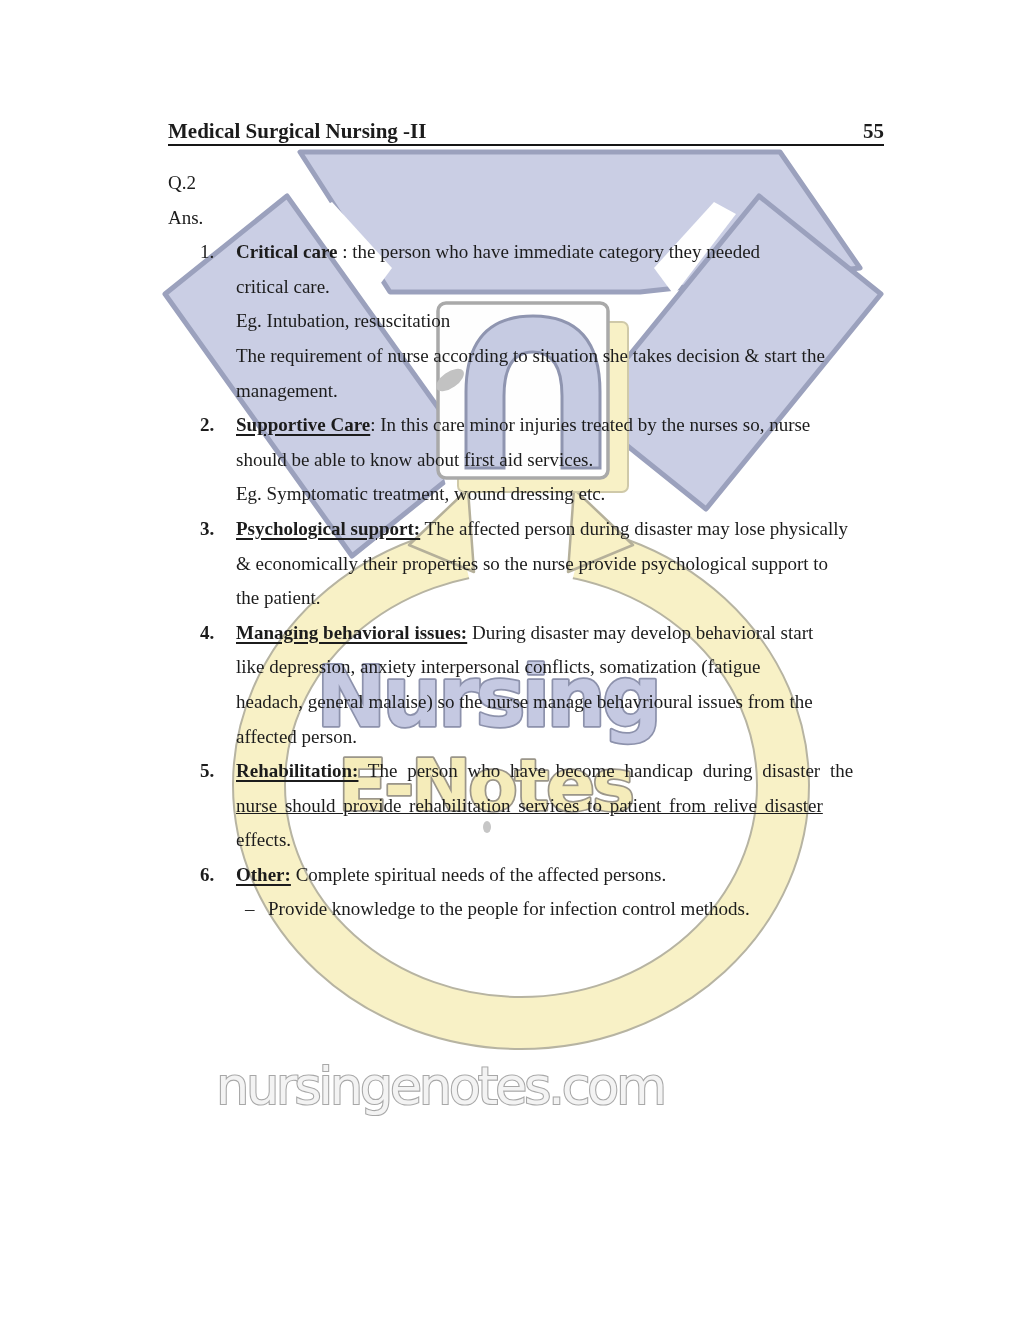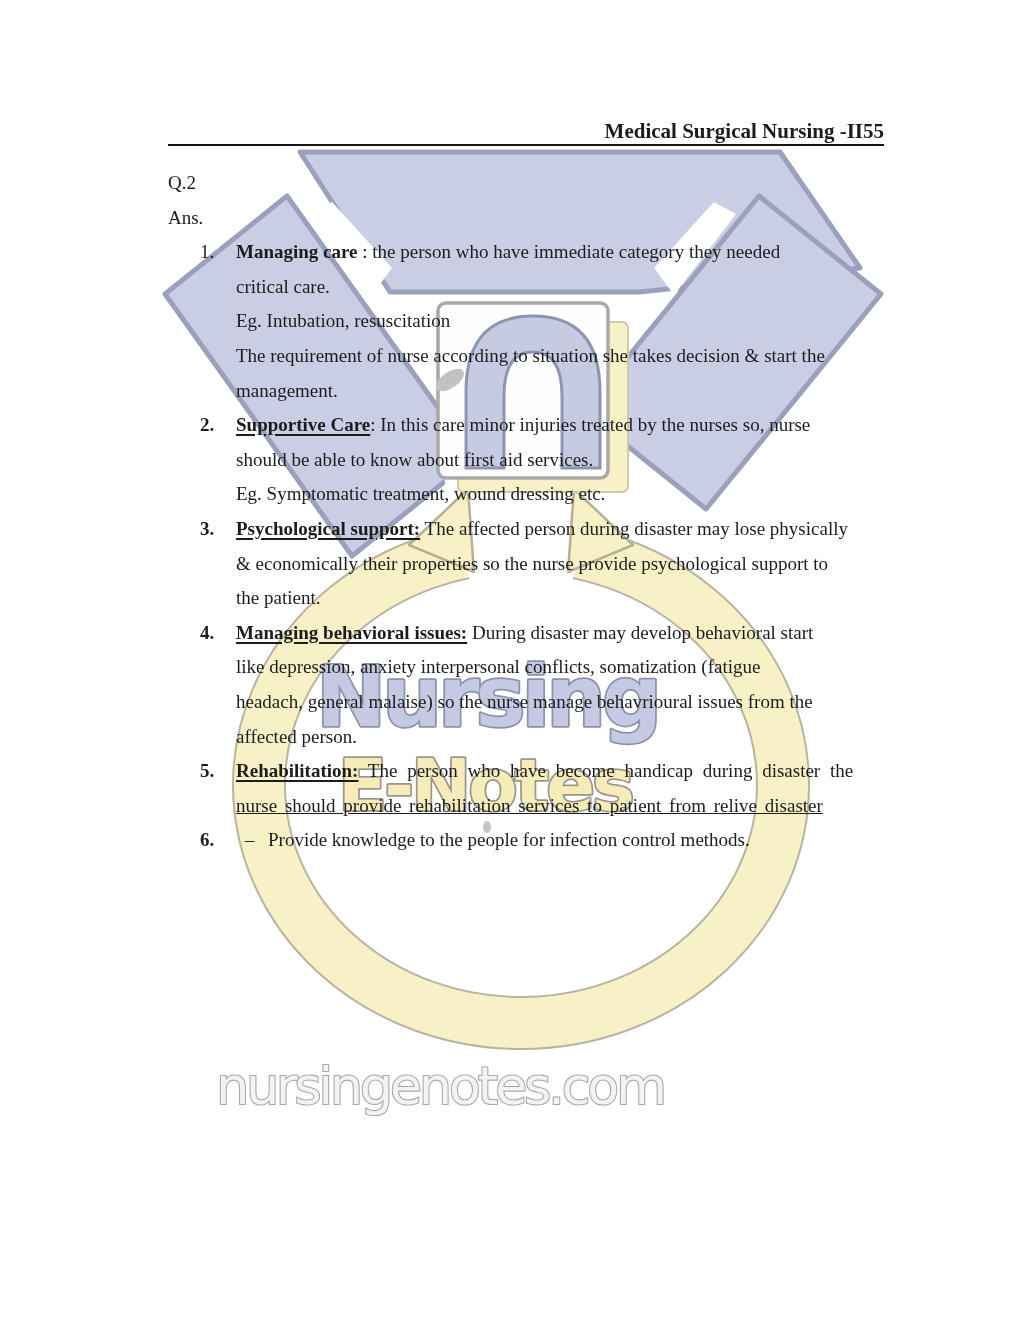--- a/index.html
+++ b/index.html
@@ -1,20 +1,20 @@
 <!DOCTYPE html>
 <html><head>
 <meta charset="utf-8">
 <style>
   html,body{margin:0;padding:0;background:#ffffff;}
   .page{position:relative;width:1024px;height:1325px;background:#ffffff;overflow:hidden;
         font-family:"Liberation Serif","DejaVu Serif",serif;color:#1c1c1c;}
   .wm{position:absolute;left:0;top:0;width:1024px;height:1325px;z-index:0;}
   .content{position:absolute;left:168px;top:120px;width:716px;z-index:1;}
-  .header{display:flex;justify-content:flex-end;align-items:flex-end;
+  .header{display:flex;justify-content:space-between;align-items:flex-end;
           font-weight:bold;font-size:21px;line-height:22px;
           border-bottom:2.5px solid #161616;padding-bottom:2px;}
   .qa{margin-top:20px;font-size:19px;}
   .line{height:34.6px;line-height:34.6px;white-space:nowrap;}
   .q-row{display:flex;}
   .q-label{width:60px;flex:0 0 60px;}
   .list-item{display:flex;}
   .num{flex:0 0 36px;margin-left:32px;}
   .body{flex:1;min-width:0;}
   .b{font-weight:bold;}
@@ -81,21 +81,21 @@
 
     <div class="qa">
       <div class="line q-row">
         <span class="q-label">Q.2</span>
       </div>
       <div class="line">Ans.</div>
       <div id="answer-list">
           <div class="list-item">
             <div class="num line">1.</div>
             <div class="body">
-              <div class="line"><span class="b">Managing care</span><span> : the person who have immediate category they needed</span></div>
+              <div class="line"><span class="b">Critical care</span><span> : the person who have immediate category they needed</span></div>
               <div class="line"><span>critical care.</span></div>
               <div class="line"><span>Eg. Intubation, resuscitation</span></div>
               <div class="line"><span>The requirement of nurse according to situation she takes decision &amp; start the</span></div>
               <div class="line"><span>management.</span></div>
             </div>
           </div>
           <div class="list-item">
             <div class="num line b">2.</div>
             <div class="body">
               <div class="line"><span class="b u">Supportive Care</span><span>: In this care minor injuries treated by the nurses so, nurse</span></div>
@@ -118,24 +118,26 @@
               <div class="line"><span>like depression, anxiety interpersonal conflicts, somatization (fatigue</span></div>
               <div class="line"><span>headach, general malaise) so the nurse manage behavrioural issues from the</span></div>
               <div class="line"><span>affected person.</span></div>
             </div>
           </div>
           <div class="list-item">
             <div class="num line b">5.</div>
             <div class="body">
               <div class="line" style="word-spacing: 5px;"><span class="b u">Rehabilitation:</span><span> The person who have become handicap during disaster the</span></div>
               <div class="line" style="word-spacing: 3px; text-decoration: underline;"><span>nurse should provide rehabilitation services to patient from relive disaster</span></div>
+              <div class="line"><span>effects.</span></div>
             </div>
           </div>
           <div class="list-item">
             <div class="num line b">6.</div>
             <div class="body">
+              <div class="line"><span class="b u">Other:</span><span> Complete spiritual needs of the affected persons.</span></div>
               <div class="line indent"><span class="dash">–</span><span>Provide knowledge to the people for infection control methods.</span></div>
             </div>
           </div>
         </div>
     </div>
   </div>
 </div>
 
 </body></html>

